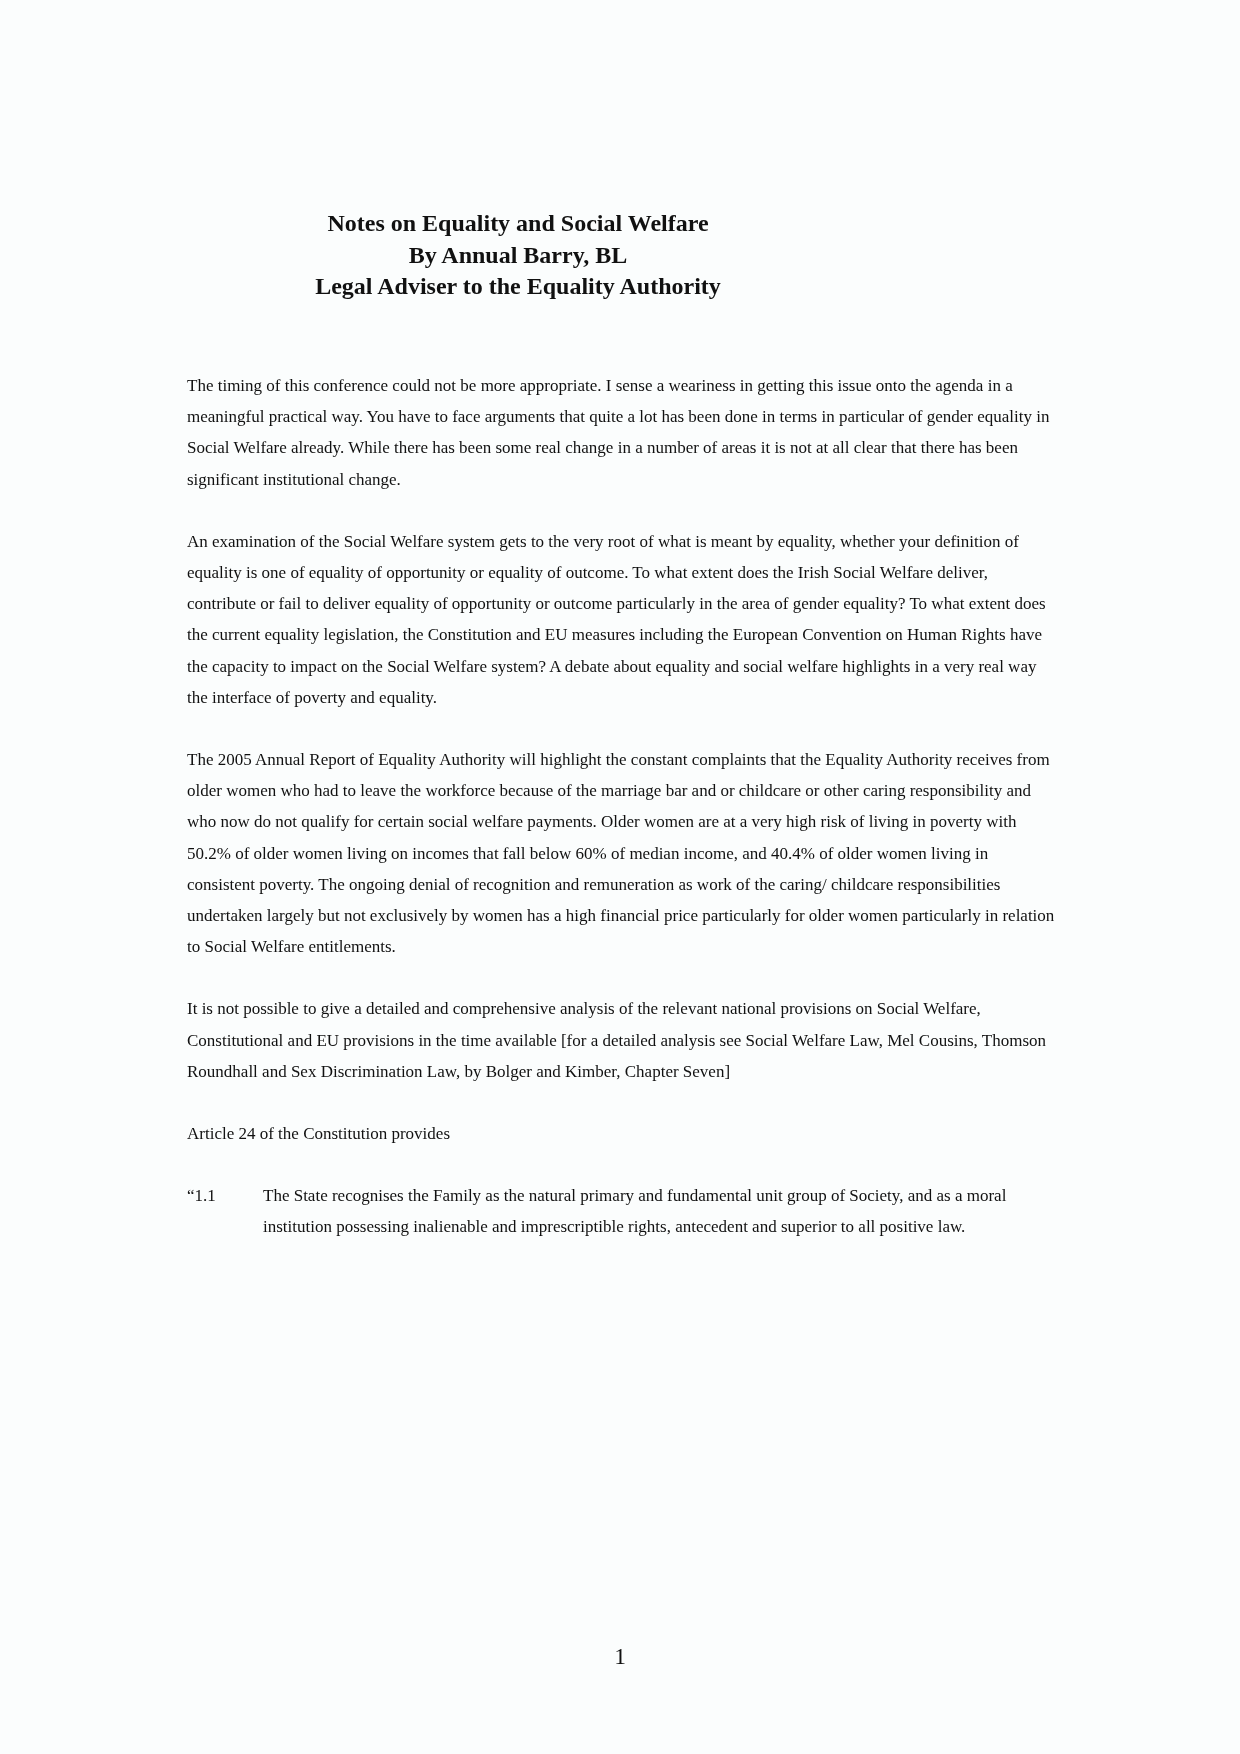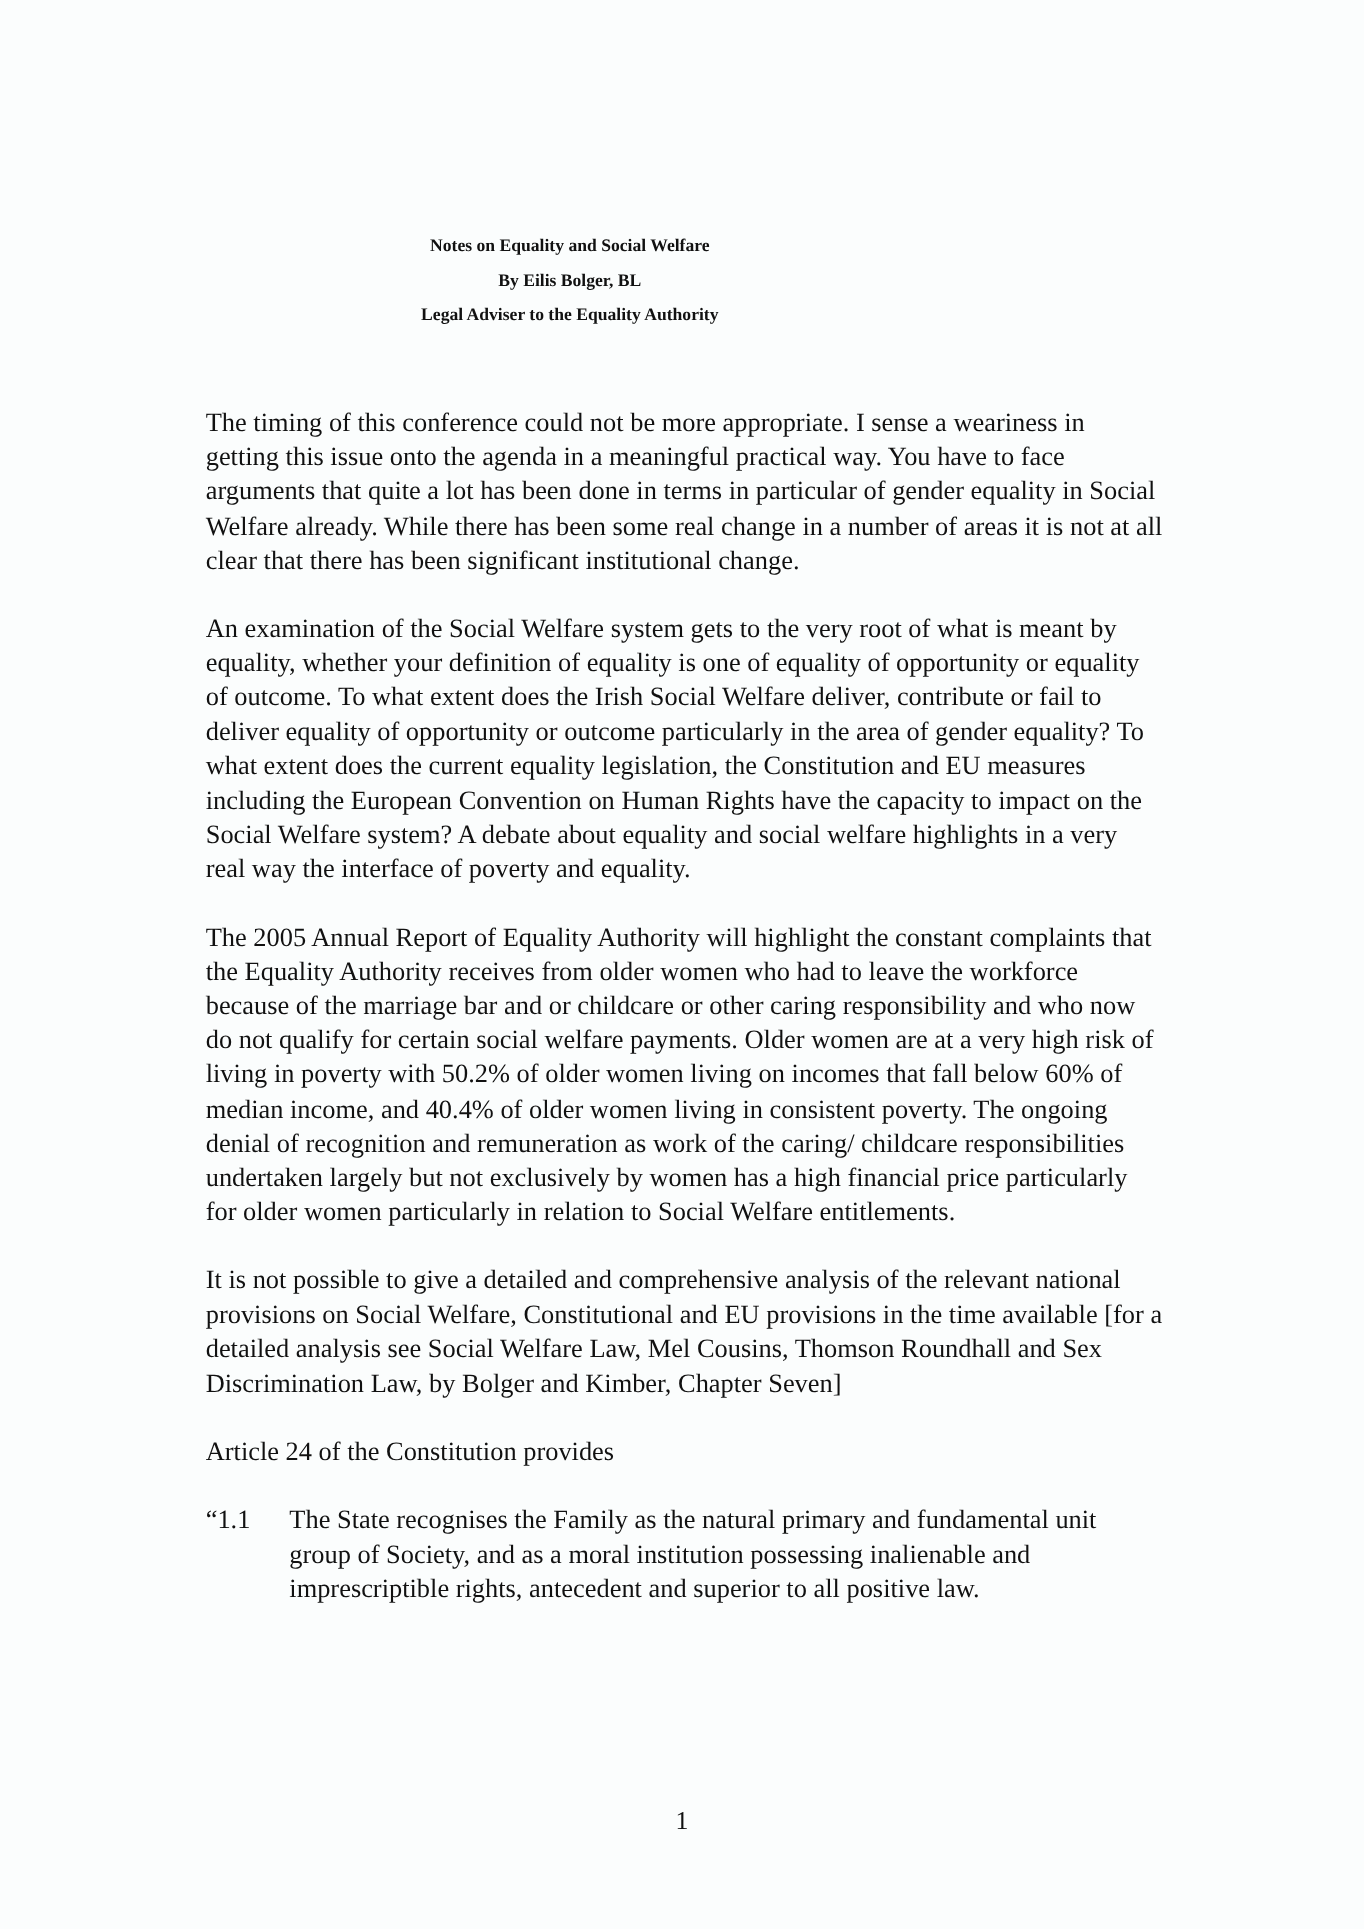--- a/index.html
+++ b/index.html
@@ -1,32 +1,32 @@
 <!DOCTYPE html>
 <html><head>
   <meta charset="utf-8">
   <style>
     html, body { margin: 0; padding: 0; background: #fbfdfd; }
     body { width: 1240px; height: 1754px; position: relative; overflow: hidden;
            font-family: "Liberation Serif", "DejaVu Serif", serif; color: #111; }
     .header { position: absolute; top: 208px; left: 0; width: 1036px; text-align: center;
-              font-weight: bold; font-size: 16px; line-height: 31.5px; }
-    .body { position: absolute; left: 187px; top: 370px; width: 870px; font-size: 24px; line-height: 31.2px; }
+              font-weight: bold; font-size: 24px; line-height: 31.5px; }
+    .body { position: absolute; left: 187px; top: 370px; width: 870px; font-size: 17px; line-height: 31.2px; }
     .para { margin: 0 0 31px 0; }
     .quote { display: flex; margin-top: 10px; }
     .quote .num { width: 76px; flex-shrink: 0; }
     .quote .txt { flex: 1; }
     .pagenum { position: absolute; top: 1643px; left: 0; width: 1240px; text-align: center; font-size: 23.5px; }
   </style>
 </head>
 <body>
 
 <div class="header">
   <div>Notes on Equality and Social Welfare</div>
-  <div>By Eilis Bolger, BL</div>
+  <div>By Annual Barry, BL</div>
   <div>Legal Adviser to the Equality Authority</div>
 </div>
 
 <div class="body">
   <p class="para">The timing of this conference could not be more appropriate.  I sense a weariness in getting this issue onto the agenda in a meaningful practical way.  You have to face arguments that quite a lot has been done in terms in particular of gender equality in Social Welfare already.   While there has been some real change in a number of areas it is not at all clear that there has been significant institutional change.</p>
   <p class="para">An examination of the Social Welfare system gets to the very root of what is meant by equality, whether your definition of equality is one of equality of opportunity or equality of outcome.  To what extent does the Irish Social Welfare deliver, contribute or fail to deliver equality of opportunity or outcome particularly in the area of gender equality?  To what extent does the current equality legislation, the Constitution and EU measures including the European Convention on Human Rights have the capacity to impact on the Social Welfare system?  A debate about equality and social welfare highlights in a very real way the interface of poverty and equality.</p>
   <p class="para">The 2005 Annual Report of Equality Authority will highlight the constant complaints that the Equality Authority receives from older women who had to leave the workforce because of the marriage bar and or childcare or other caring responsibility and who now do not qualify for certain social welfare payments.  Older women are at a very high risk of living in poverty with 50.2% of older women living on incomes that fall below 60% of median income, and 40.4% of older women living in consistent poverty.  The ongoing denial of recognition and remuneration as work of the caring/ childcare responsibilities undertaken largely but not exclusively by women has a high financial price particularly for older women particularly in relation to Social Welfare entitlements.</p>
   <p class="para">It is not possible to give a detailed and comprehensive analysis of the relevant national provisions on Social Welfare, Constitutional and EU provisions in the time available [for a detailed analysis see Social Welfare Law, Mel Cousins, Thomson Roundhall and Sex Discrimination Law, by Bolger and Kimber, Chapter Seven]</p>
   <p class="para">Article 24 of the Constitution provides</p>
   <div class="quote">

